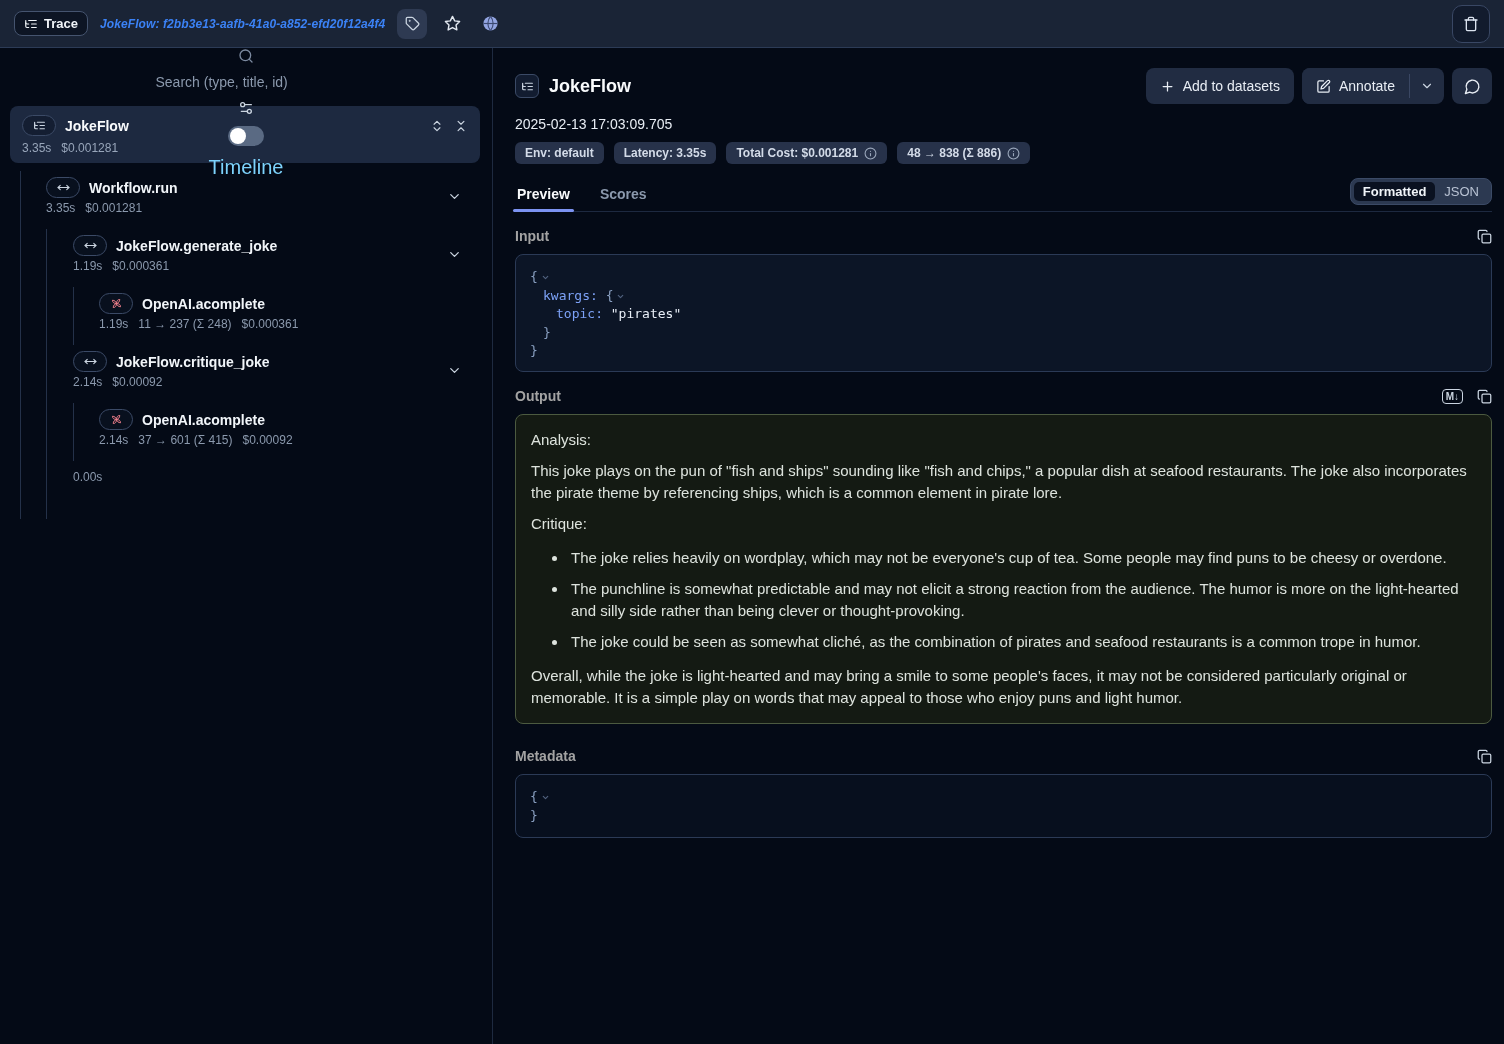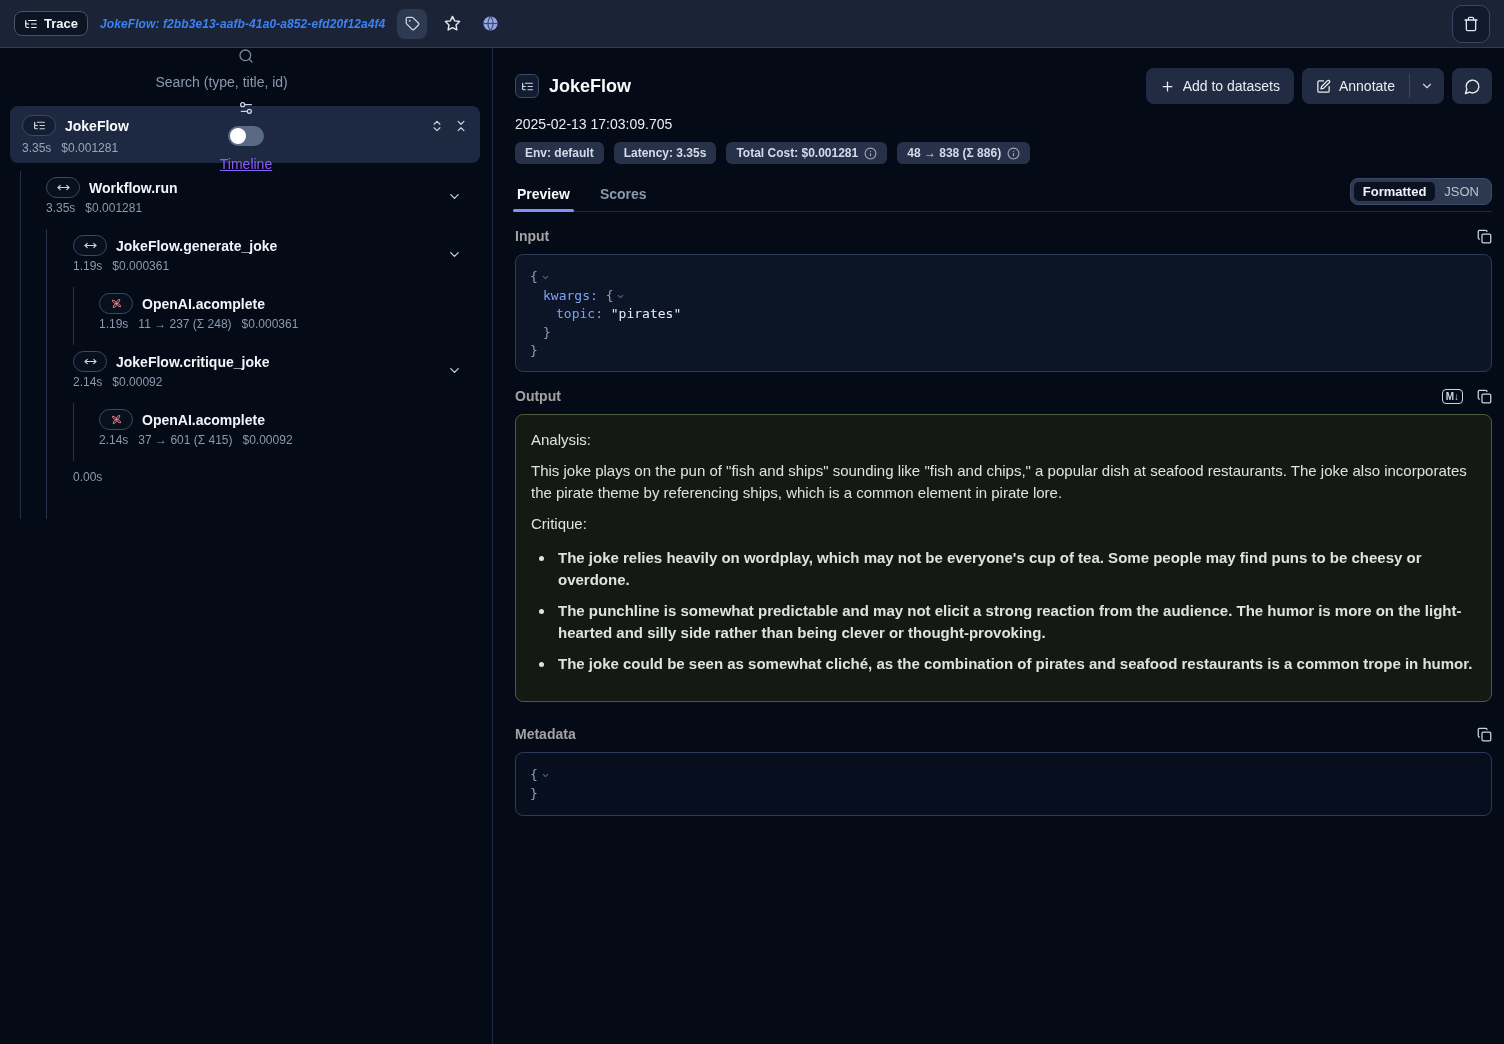--- a/index.html
+++ b/index.html
@@ -24,21 +24,21 @@
   .main { flex:1; min-width:0; padding:0 12px 0 22px; }
 
   
   .search-row { height:50px; display:flex; align-items:center; padding:0 16px; gap:10px;flex-direction:column; }
   .search-input-wrap { display:flex; align-items:center; gap:10px; flex:1; }
   .search-input { background:transparent; border:none; outline:none; color:#e2e8f0; font-size:14px; flex:1; font-family:"Liberation Sans",sans-serif; }
   .search-input::placeholder { color:#8b99ad; }
   .slider-icon { color:#cbd5e1; cursor:pointer; }
   .toggle { width:36px; height:20px; border-radius:10px; background:#5a6a83; position:relative; cursor:pointer; flex-shrink:0; }
   .toggle .knob { position:absolute; top:2px; left:2px; width:16px; height:16px; border-radius:50%; background:#fff; }
-  .timeline-label { font-size:14px; font-weight:500; color:#8b5cf6;text-decoration:underline; }
+  .timeline-label { font-size:20px; font-weight:500; color:#7dd3fc; }
 
   .selected-card { margin:8px 12px 0 10px; background:#1d2940; border-radius:8px; padding:9px 12px 8px 12px; cursor:pointer; }
   .sel-head { display:flex; align-items:center; gap:9px; }
   .sel-title { font-size:14px; font-weight:700; color:#f8fafc; }
   .sel-actions { margin-left:auto; display:flex; gap:10px; color:#cbd5e1; }
   .sel-actions .icon { cursor:pointer; }
   .sel-sub { margin-top:5px; font-size:12px; color:#98a6ba; display:flex; gap:10px; }
 
   .pill { width:34px; height:21px; border:1px solid #3b4a66; border-radius:11px; display:inline-flex; align-items:center; justify-content:center; color:#cbd5e1; flex-shrink:0; background:rgba(13,21,38,.55); }
   .pill.gen { color:#ec7d8a; }
@@ -93,21 +93,21 @@
   .code-box.tall { height:118px; }
   .punc { color:#8aa0c2; }
   .key { color:#7da2f7; }
   .str { color:#e8eef7; }
   .fold { color:#51627f; margin-left:3px; position:relative; top:1px; cursor:pointer; }
   .ind1 { padding-left:13px; } .ind2 { padding-left:26px; }
 
   .output-box { margin-top:10px; background:#141a13; border:1px solid #4c5a40; border-radius:8px; padding:14px 15px; font-size:15px; line-height:22px; color:#dde3dd; }
   .output-box p { margin:0 0 9px 0; }
   .output-box p:last-child { margin-bottom:0; }
-  .output-box ul { list-style:disc; padding-left:24px; margin:12px 0;font-weight:bold; }
+  .output-box ul { list-style:disc; padding-left:24px; margin:12px 13px; }
   .output-box li { padding-left:3px; margin-bottom:9px; }
   .output-box li:last-child { margin-bottom:0; }
   .meta-box { background:#070f1e; height:64px; }
 </style>
 </head>
 <body>
 
 <div class="app">
 
   <div class="topbar">
@@ -489,20 +489,21 @@
       </div>
       <div class="output-box">
         <p>Analysis:</p>
         <p>This joke plays on the pun of "fish and ships" sounding like "fish and chips," a popular dish at seafood restaurants. The joke also incorporates the pirate theme by referencing ships, which is a common element in pirate lore.</p>
         <p>Critique:</p>
         <ul>
           <li>The joke relies heavily on wordplay, which may not be everyone's cup of tea. Some people may find puns to be cheesy or overdone.</li>
           <li>The punchline is somewhat predictable and may not elicit a strong reaction from the audience. The humor is more on the light-hearted and silly side rather than being clever or thought-provoking.</li>
           <li>The joke could be seen as somewhat cliché, as the combination of pirates and seafood restaurants is a common trope in humor.</li>
         </ul>
+        <p>Overall, while the joke is light-hearted and may bring a smile to some people's faces, it may not be considered particularly original or memorable. It is a simple play on words that may appeal to those who enjoy puns and light humor.</p>
       </div>
 
       <div class="sec-label-row" style="margin-top:24px;">
         <span class="sec-label">Metadata</span>
         <span class="sec-actions">
           <span class="icon">
             <svg width="15" height="15" viewBox="0 0 24 24" fill="none" stroke="currentColor" stroke-width="2" stroke-linecap="round" stroke-linejoin="round">
                 <rect width="14" height="14" x="8" y="8" rx="2"></rect>
                 <path d="M4 16c-1.1 0-2-.9-2-2V4c0-1.1.9-2 2-2h10c1.1 0 2 .9 2 2"></path>
               </svg>

